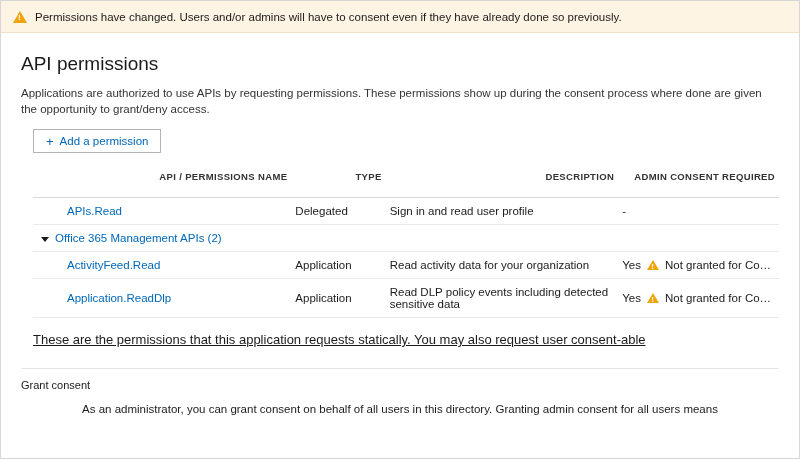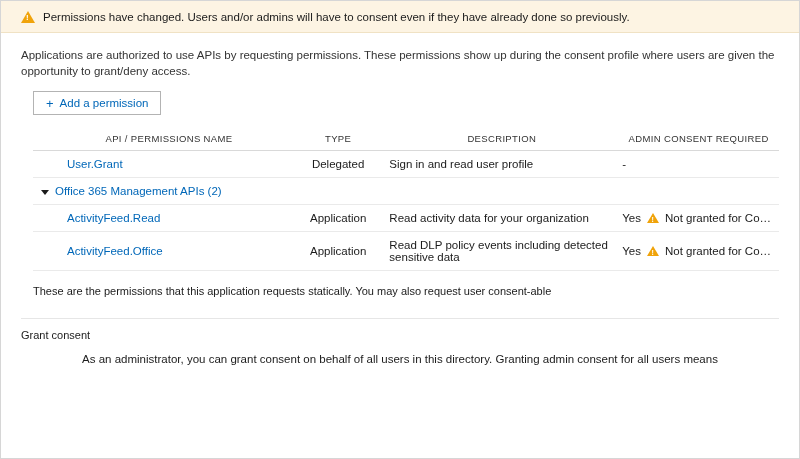--- a/index.html
+++ b/index.html
@@ -19,21 +19,21 @@
     border: 1px solid #d6d6d6;
   }
 
   
   .banner {
     background: #fdf4e3;
     border-bottom: 1px solid #f0e2c4;
     height: 32px;
     display: flex;
     align-items: center;
-    padding: 0 20px;
+    padding: 0 12px;
     gap: 8px;
   }
   .warn-tri {
     width: 0; height: 0;
     border-left: 7px solid transparent;
     border-right: 7px solid transparent;
     border-bottom: 12px solid #f0a30a;
     position: relative;
     flex: 0 0 auto;
   }
@@ -92,38 +92,38 @@
   }
 
   
   table.perm {
     width: 100%;
     border-collapse: collapse;
     margin-left: 12px;
     width: calc(100% - 12px);
   }
   table.perm th {
-    text-align: center;
+    text-align: right;
     font-size: 9.5px;
-    font-weight: 400;
+    font-weight: 700;
     letter-spacing: .35px;
     color: #333;
-    padding: 4px 4px 6px 4px;
+    padding: 4px 4px 15px 4px;
     border-bottom: 1px solid #d9d9d9;
     text-transform: uppercase;
   }
   table.perm td {
     font-size: 11.5px;
     padding: 7px 4px;
     border-bottom: 1px solid #eaeaea;
     color: #1b1b1b;
     vertical-align: middle;
   }
   .col-name  { width: 36%; padding-left: 18px !important; }
-  .col-type  { width: 13%; text-align: center; }
+  .col-type  { width: 13%; }
   .col-desc  { width: 33%; }
   .col-admin { width: 18%; }
 
   tr.group td {
     border-bottom: 1px solid #eaeaea;
     padding-left: 8px !important;
   }
   .group-link {
     color: #0067b8;
     cursor: pointer;
@@ -141,20 +141,21 @@
     color: #0067b8;
     padding-left: 16px;
     display: inline-block;
     cursor: pointer;
   }
   .admin-cell {
     display: flex;
     align-items: center;
     gap: 6px;
     white-space: nowrap;
+    justify-content: flex-end;
   }
   .mini-tri {
     width: 0; height: 0;
     border-left: 6px solid transparent;
     border-right: 6px solid transparent;
     border-bottom: 10px solid #f0a30a;
     position: relative;
     flex: 0 0 auto;
   }
   .mini-tri::after {
@@ -172,23 +173,24 @@
     overflow: hidden;
     text-overflow: ellipsis;
     max-width: 110px;
     display: inline-block;
     white-space: nowrap;
   }
 
   
   .footnote {
     margin: 12px 0 0 12px;
-    font-size: 11px;
+    font-size: 13px;
     line-height: 1.5;
     color: #1b1b1b;
+    text-decoration: underline;
   }
   .footnote a {
     color: #0067b8;
     text-decoration: none;
     cursor: pointer;
   }
 
   hr.sep {
     border: 0;
     border-top: 1px solid #e6e6e6;
@@ -212,42 +214,43 @@
 </head>
 <body>
 
 <div class="banner">
   <span class="warn-tri"></span>
   <span class="banner-text">Permissions have changed. Users and/or admins will have to consent even if they have already done so previously.</span>
 </div>
 
 <div class="content">
 
-  <div class="lede">Applications are authorized to use APIs by requesting permissions. These permissions show up during the consent profile where users are given the opportunity to grant/deny access.</div>
+  <h1 class="section-title">API permissions</h1>
+  <div class="lede">Applications are authorized to use APIs by requesting permissions. These permissions show up during the consent process where done are given the opportunity to grant/deny access.</div>
 
   <div class="cmdbar">
     <button class="btn-outline">
       <span class="plus">+</span>
       <span>Add a permission</span>
     </button>
   </div>
 
   <table class="perm">
     <thead>
       <tr>
         <th class="col-name">API / PERMISSIONS NAME</th>
         <th class="col-type">TYPE</th>
         <th class="col-desc">DESCRIPTION</th>
         <th class="col-admin">ADMIN CONSENT REQUIRED</th>
       </tr>
     </thead>
     <tbody>
 
       <tr>
-        <td class="col-name"><span class="perm-link">User.Grant</span></td>
+        <td class="col-name"><span class="perm-link">APIs.Read</span></td>
         <td class="col-type">Delegated</td>
         <td class="col-desc">Sign in and read user profile</td>
         <td class="col-admin">-</td>
       </tr>
 
       <tr class="group">
         <td colspan="4">
           <span class="caret"></span><span class="group-link">Office 365 Management APIs (2)</span>
         </td>
       </tr>
@@ -257,21 +260,21 @@
         <td class="col-desc">Read activity data for your organization</td>
         <td class="col-admin">
           <span class="admin-cell">
             <span>Yes</span>
             <span class="mini-tri"></span>
             <span class="muted-note">Not granted for Cont...</span>
           </span>
         </td>
       </tr>
       <tr>
-        <td class="col-name"><span class="perm-link">ActivityFeed.Office</span></td>
+        <td class="col-name"><span class="perm-link">Application.ReadDlp</span></td>
         <td class="col-type">Application</td>
         <td class="col-desc">Read DLP policy events including detected sensitive data</td>
         <td class="col-admin">
           <span class="admin-cell">
             <span>Yes</span>
             <span class="mini-tri"></span>
             <span class="muted-note">Not granted for Cont...</span>
           </span>
         </td>
       </tr>

